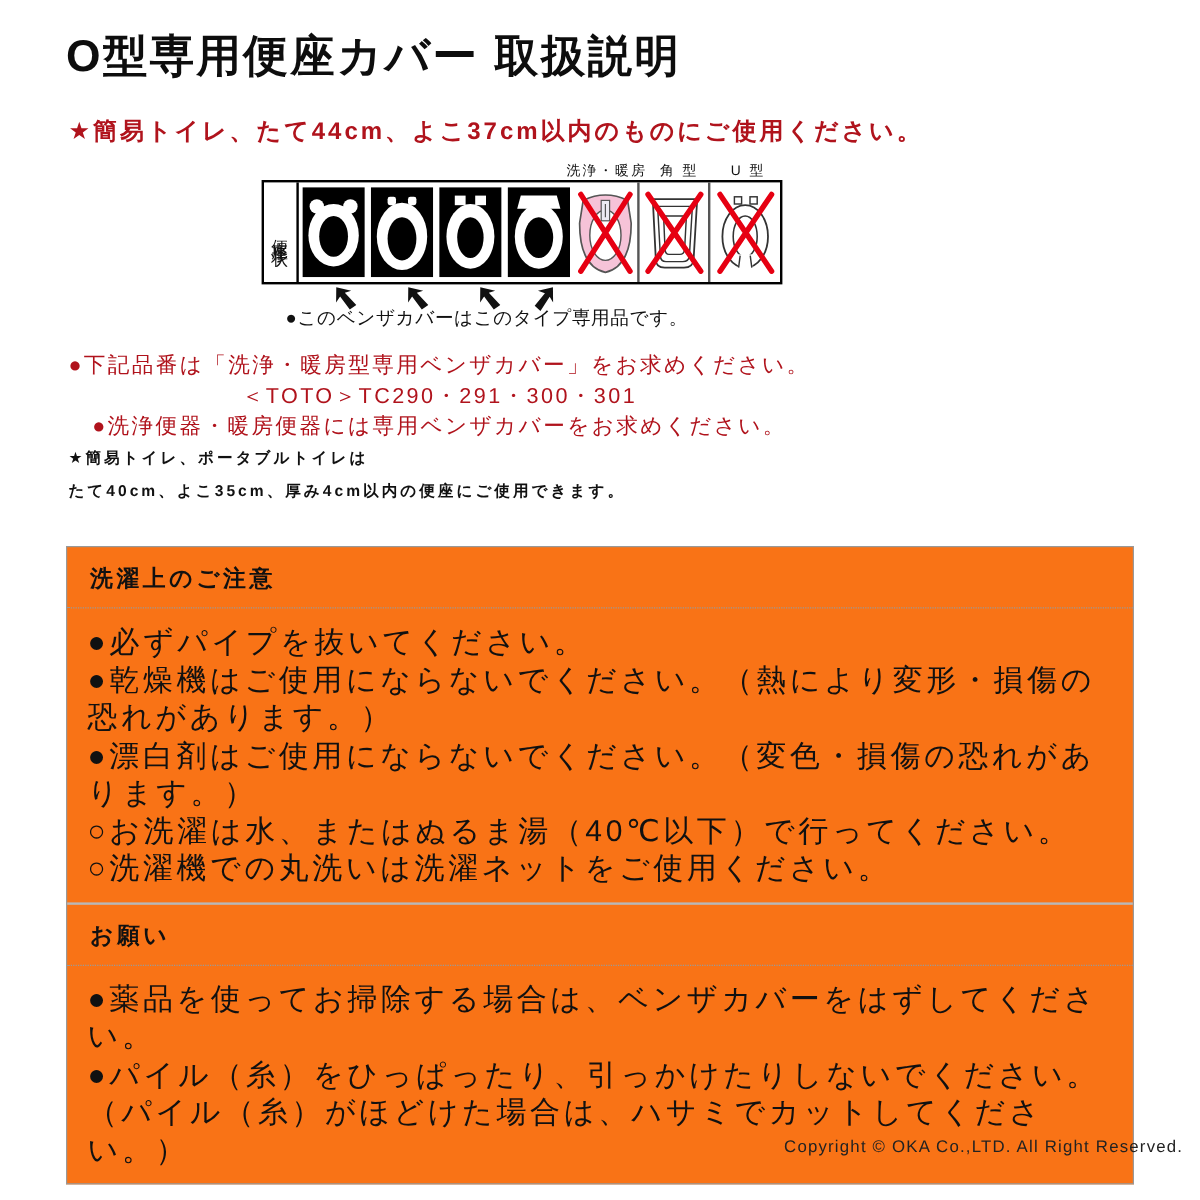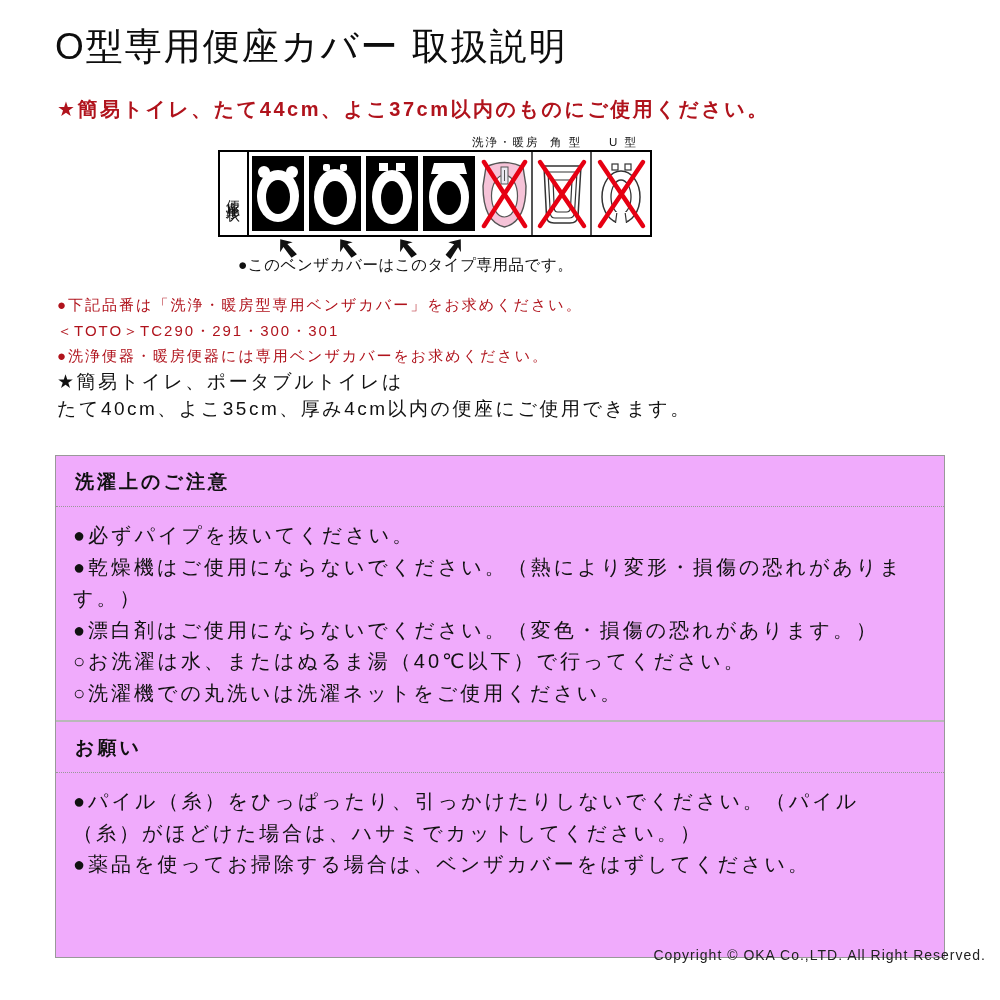--- a/index.html
+++ b/index.html
@@ -3,21 +3,21 @@
 <meta charset="utf-8">
 <style>
   html,body { margin:0; padding:0; }
   body {
     width:1000px; height:1000px; position:relative; background:#fff;
     font-family:"Liberation Sans","DejaVu Sans",sans-serif; color:#111;
     overflow:hidden;
   }
   .title {
     position:absolute; left:55px; top:22px; margin:0;
-    font-size:37px; font-weight:normal; letter-spacing:2px; color:#0d0d0d;
+    font-size:37px; font-weight:bold; letter-spacing:2px; color:#0d0d0d;
   }
   .size-note {
     position:absolute; left:57px; top:96px;
     font-size:20px; font-weight:bold; letter-spacing:2.5px;
   }
   
   .diagram { position:absolute; left:218px; top:135px; width:440px; height:130px; }
   .ng-label { position:absolute; top:0; font-size:11.5px; letter-spacing:2px; color:#111; white-space:nowrap; }
   .ng-label.l1 { left:254px; }
   .ng-label.l2 { left:332px; }
@@ -43,38 +43,38 @@
   .arrow.a2 { left:118px; transform:rotate(-38deg); }
   .arrow.a3 { left:178px; transform:rotate(-38deg); }
   .arrow.a4 { left:225px; transform:rotate(38deg); }
   .diagram-caption {
     position:absolute; left:238px; top:255px;
     font-size:15.5px; letter-spacing:0.5px; color:#111;
   }
   
   .purchase-notes {
     position:absolute; left:57px; top:292px;
-    font-size:15px; letter-spacing:2px; line-height:25.5px;
+    font-size:18px; letter-spacing:2px; line-height:25.5px;text-align:center;
   }
   .portable-note {
     position:absolute; left:57px; top:369px;
-    font-size:19px; letter-spacing:2.5px; line-height:26.5px; color:#111;
+    font-size:13px; letter-spacing:2.5px; line-height:26.5px; color:#111;font-weight:bold;
   }
   
   .main-box {
     position:absolute; left:55px; top:455px; width:890px; min-height:503px;
-    border:1.5px solid #999; box-sizing:border-box; background:#f0abfc;
+    border:1.5px solid #999; box-sizing:border-box; background:#f97316;
   }
   .section-header {
     font-size:19px; font-weight:bold; letter-spacing:3px; color:#111;
     padding:13px 19px 11px; border-bottom:1.5px dotted #999;
   }
   .section-divider { border-top:2px solid #b8b8b8; }
   .items {
-    padding:13px 17px 11px; font-size:20px; line-height:31.5px;
+    padding:13px 17px 11px; font-size:25px; line-height:31.5px;
     letter-spacing:3px; color:#111;
   }
   .copyright {
     position:absolute; right:14px; top:947px;
     font-size:14px; letter-spacing:1px; color:#222; white-space:nowrap;
   }
 </style>
 </head>
 <body>
 
@@ -202,20 +202,20 @@
     <div class="items">
         <div>●必ずパイプを抜いてください。</div>
         <div>●乾燥機はご使用にならないでください。（熱により変形・損傷の恐れがあります。）</div>
         <div>●漂白剤はご使用にならないでください。（変色・損傷の恐れがあります。）</div>
         <div>○お洗濯は水、またはぬるま湯（40℃以下）で行ってください。</div>
         <div>○洗濯機での丸洗いは洗濯ネットをご使用ください。</div>
       </div>
     <div class="section-divider"></div>
     <div class="section-header">お願い</div>
     <div class="items">
+        <div>●薬品を使ってお掃除する場合は、ベンザカバーをはずしてください。</div>
         <div>●パイル（糸）をひっぱったり、引っかけたりしないでください。（パイル（糸）がほどけた場合は、ハサミでカットしてください。）</div>
-        <div>●薬品を使ってお掃除する場合は、ベンザカバーをはずしてください。</div>
       </div>
   </div>
 
   <div class="copyright">Copyright © OKA Co.,LTD. All Right Reserved.</div>
 
 </div>
 
 </body></html>

